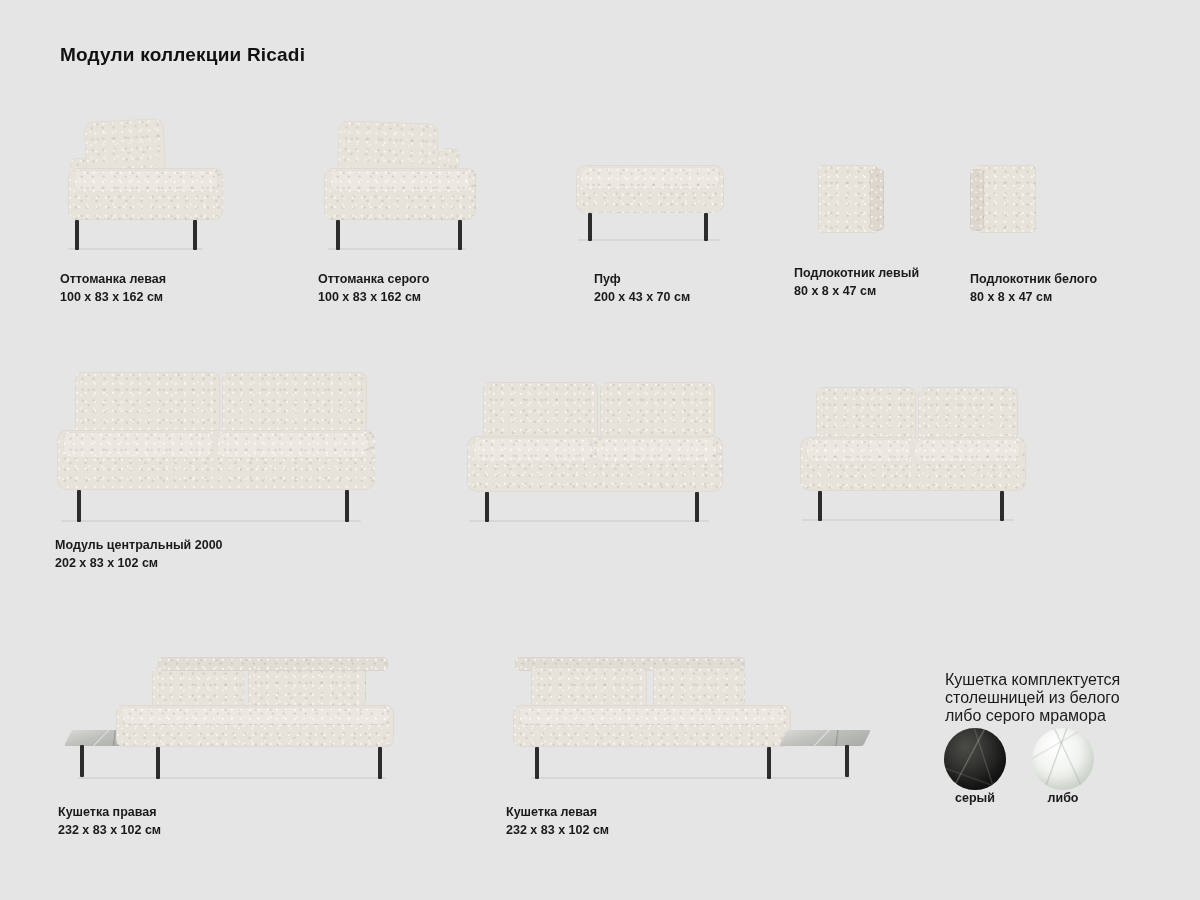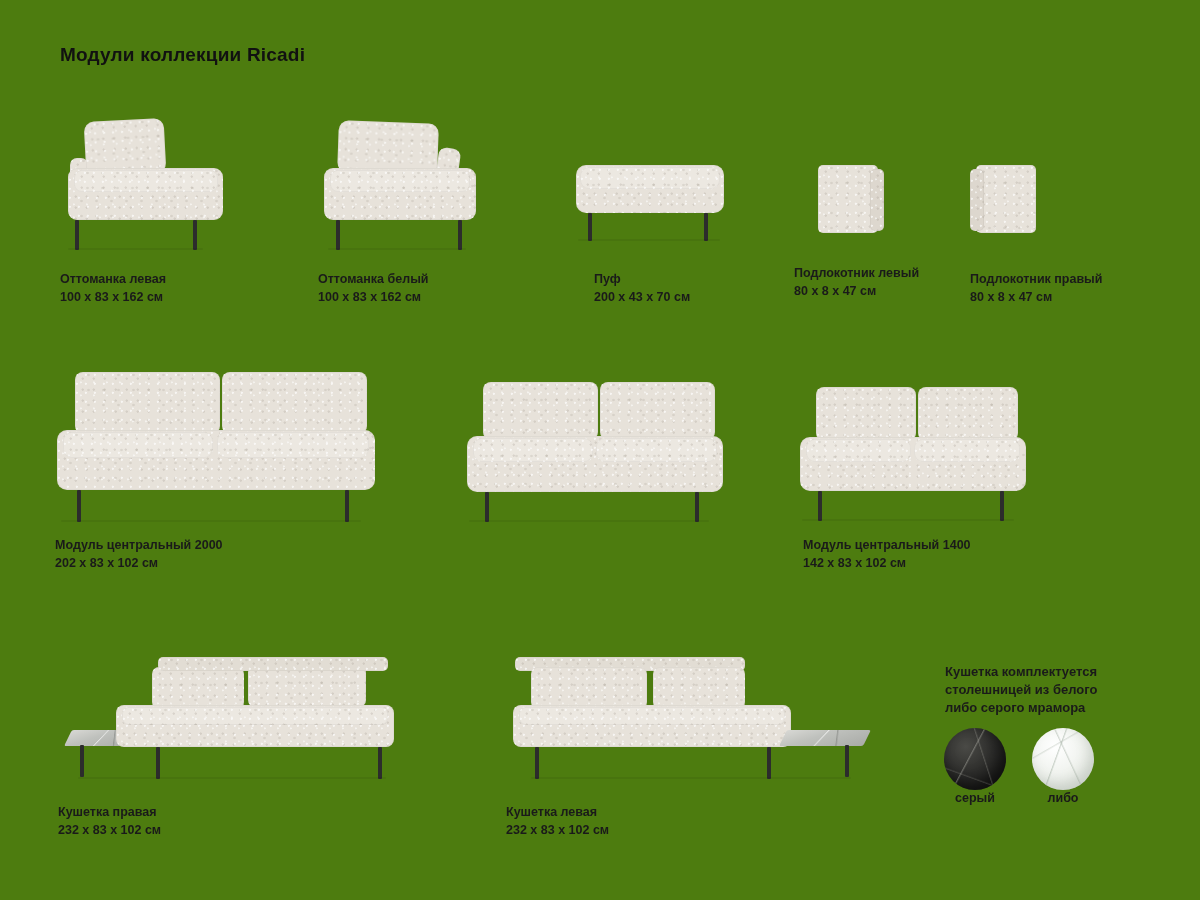--- a/index.html
+++ b/index.html
@@ -13,21 +13,21 @@
     position: relative;
     font-family: "Liberation Sans", sans-serif;
     color: #1a1a1a;
     overflow: hidden;
   }
   .page {
     position: absolute;
     left: 0; top: 0;
     width: 1200px;
     height: 900px;
-    background: #4d7c0f;
+    background: #e5e5e5;
   }
   .page-title {
     position: absolute;
     left: 60px;
     top: 44px;
     font-size: 19px;
     font-weight: bold;
     letter-spacing: 0.2px;
     color: #111111;
   }
@@ -118,25 +118,26 @@
   .swatch-label {
     position: absolute;
     font-size: 12.5px;
     font-weight: bold;
     text-align: center;
     width: 90px;
     color: #1a1a1a;
   }
   .note {
     position: absolute;
-    font-size: 13px;
+    font-size: 16px;
     line-height: 18px;
-    font-weight: bold;
+    font-weight: normal;
     color: #1a1a1a;
     width: 180px;
+    margin-top: 8px;
   }
 
   
   .marble-top {
     position: absolute;
     background: linear-gradient(160deg, #d8d8d4 0%, #bfc1bd 40%, #a9aba7 100%);
     border-radius: 2px;
   }
   .marble-top .mt-tex {
     position:absolute; left:0; top:0; right:0; bottom:0;
@@ -190,21 +191,21 @@
         <div class="tex"></div>
       </div>
     <div class="fab" style="left:12px; top:60px; width:140px; height:22px; border-radius:8px; background:#ece8e1;">
         <div class="tex"></div>
       </div>
     <div class="leg" style="left:18px; top:110px; width:4px; height:30px;"></div>
     <div class="leg" style="left:140px; top:110px; width:4px; height:30px;"></div>
     <div class="shadow-line" style="left:10px; top:138px; width:138px;"></div>
   </div>
   <div class="caption" style="left:318px; top:270px;">
-    <span class="name">Оттоманка белый</span>
+    <span class="name">Оттоманка серого</span>
     <span class="dims">100 x 83 x 162 см</span>
   </div>
 
   <div class="fig" style="left:576px; top:165px; width:160px; height:90px;">
     <div class="fab" style="left:0px; top:0px; width:148px; height:48px; border-radius:10px;">
         <div class="tex"></div>
       </div>
     <div class="fab" style="left:4px; top:2px; width:140px; height:22px; border-radius:9px; background:#ece8e1;">
         <div class="tex"></div>
       </div>
@@ -232,21 +233,21 @@
 
   <div class="fig" style="left:970px; top:165px; width:110px; height:90px;">
     <div class="fab" style="left:6px; top:0px; width:60px; height:68px; border-radius:5px;">
         <div class="tex"></div>
       </div>
     <div class="fab" style="left:0px; top:4px; width:14px; height:62px; border-radius:5px; background:#ddd7ce;">
         <div class="tex"></div>
       </div>
   </div>
   <div class="caption" style="left:970px; top:270px;">
-    <span class="name">Подлокотник правый</span>
+    <span class="name">Подлокотник белого</span>
     <span class="dims">80 x 8 x 47 см</span>
   </div>
 
   <div class="fig" style="left:55px; top:370px; width:340px; height:155px;">
     <div class="fab" style="left:20px; top:2px; width:145px; height:62px; border-radius:8px;">
         <div class="tex"></div>
       </div>
     <div class="fab" style="left:167px; top:2px; width:145px; height:62px; border-radius:8px;">
         <div class="tex"></div>
       </div>
@@ -301,24 +302,20 @@
       </div>
     <div class="fab" style="left:8px; top:54px; width:105px; height:23px; border-radius:9px; background:#ece8e1;">
         <div class="tex"></div>
       </div>
     <div class="fab" style="left:116px; top:54px; width:106px; height:23px; border-radius:9px; background:#ece8e1;">
         <div class="tex"></div>
       </div>
     <div class="leg" style="left:20px; top:106px; width:4px; height:30px;"></div>
     <div class="leg" style="left:202px; top:106px; width:4px; height:30px;"></div>
     <div class="shadow-line" style="left:4px; top:134px; width:212px;"></div>
-  </div>
-  <div class="caption" style="left:803px; top:536px;">
-    <span class="name">Модуль центральный 1400</span>
-    <span class="dims">142 x 83 x 102 см</span>
   </div>
 
   <div class="fig" style="left:68px; top:645px; width:360px; height:145px;">
 
     <div class="marble-top" style="left:0px; top:85px; width:72px; height:16px; transform: skewX(-26deg);">
         <div class="mt-tex"></div>
       </div>
 
     <div class="fab" style="left:84px; top:22px; width:92px; height:42px; border-radius:7px;">
         <div class="tex"></div>

